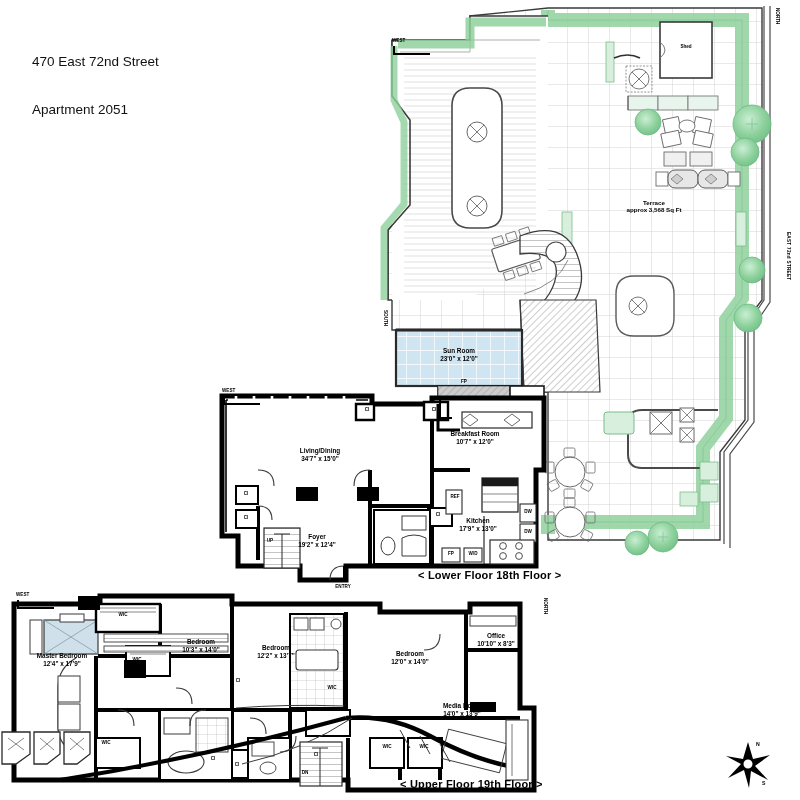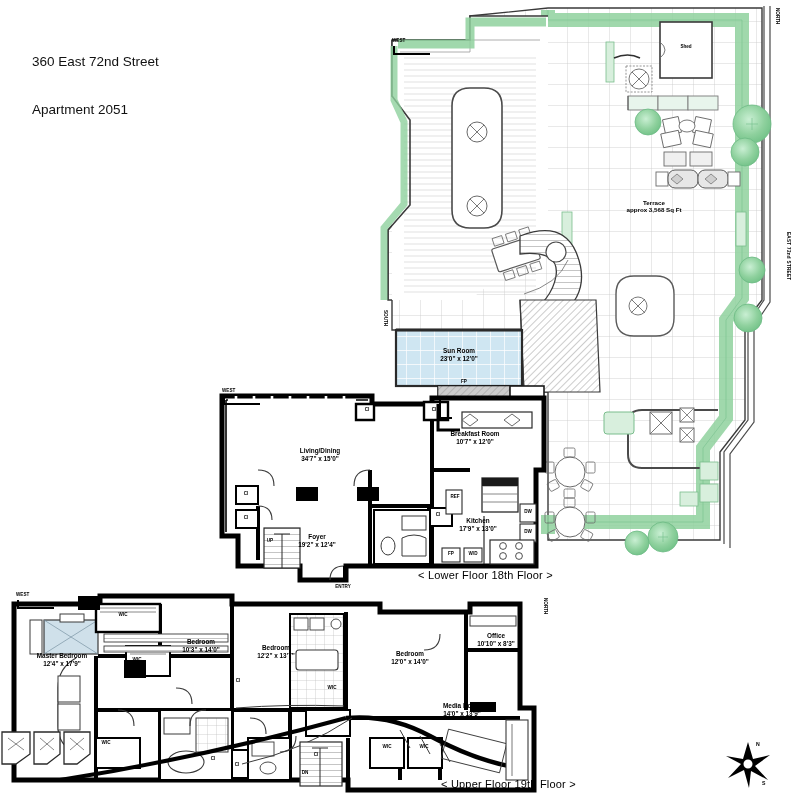--- a/index.html
+++ b/index.html
@@ -5,33 +5,33 @@
 <style>
   html,body{margin:0;padding:0;background:#ffffff;}
   body{width:800px;height:800px;position:relative;overflow:hidden;
        font-family:"Liberation Sans","DejaVu Sans",sans-serif;color:#000;}
   #stage{position:absolute;left:0;top:0;width:800px;height:800px;}
   .abs{position:absolute;}
   .ttl{font-size:13.5px;line-height:16px;font-weight:normal;color:#111;white-space:pre;}
   .room{font-size:6.4px;line-height:7.6px;text-align:center;font-weight:bold;color:#000;white-space:nowrap;}
   .room .d{font-weight:bold;}
   .tiny{font-size:4.6px;font-weight:bold;text-align:center;line-height:5px;white-space:nowrap;}
-  .cap{font-size:11px;font-weight:normal;letter-spacing:.2px;white-space:nowrap;}
+  .cap{font-size:11px;font-weight:bold;letter-spacing:.2px;white-space:nowrap;}
   .compassLbl{font-size:5.2px;font-weight:bold;letter-spacing:.4px;}
   .vlabel{transform-origin:0 0;}
   svg{display:block;}
   .terrLbl{font-size:6.2px;font-weight:bold;text-align:center;line-height:7.4px;white-space:nowrap;}
 </style>
 </head>
 <body>
 
 <div id="stage">
 
   <div class="abs ttl" style="left:32px;top:22px;">
-    <div>360 East 72nd Street</div>
+    <div>470 East 72nd Street</div>
     <div>Apartment 2051</div>
   </div>
 
   <svg class="abs" style="left:0;top:0;" width="800" height="600" viewBox="0 0 800 600">
     <defs>
       <pattern id="pavegrid" width="21" height="21" patternUnits="userSpaceOnUse">
         <rect width="21" height="21" fill="#ffffff"></rect>
         <path d="M21 0 L0 0 0 21" fill="none" stroke="#c9c9c9" stroke-width="0.8"></path>
       </pattern>
       <pattern id="decking" width="4" height="4" patternUnits="userSpaceOnUse">
@@ -571,21 +571,21 @@
   <div class="abs tiny" style="left:298px;top:770px;width:14px;">DN</div>
 
   <div class="abs tiny" style="left:16px;top:592px;width:24px;text-align:left;">WEST</div>
   <svg class="abs" style="left:16px;top:598px;" width="40" height="12">
     <path d="M2 2 L2 10 L38 10" fill="none" stroke="#000" stroke-width="2"></path>
   </svg>
   <div class="abs" style="left:538px;top:598px;width:12px;height:44px;">
     <div class="tiny vlabel" style="position:absolute;left:10px;top:0;transform:rotate(90deg);width:44px;text-align:left;">NORTH</div>
   </div>
 
-  <div class="abs cap" style="left:441px;top:778px;">&lt; Upper Floor 19th Floor &gt;</div>
+  <div class="abs cap" style="left:400px;top:778px;">&lt; Upper Floor 19th Floor &gt;</div>
 
   <svg class="abs" style="left:718px;top:736px;" width="66" height="58">
     <g transform="translate(30,28)" fill="#000000">
       <path d="M0 -22 L5 -5 L22 -9 L7 2 L20 16 L3 7 L1 24 L-4 6 L-20 14 L-7 0 L-22 -8 L-5 -5 Z"></path>
       <circle cx="0" cy="0" r="5.5" fill="#ffffff" stroke="#000" stroke-width="2"></circle>
     </g>
   </svg>
   <div class="abs compassLbl" style="left:756px;top:741px;">N</div>
   <div class="abs compassLbl" style="left:762px;top:780px;">S</div>
 

